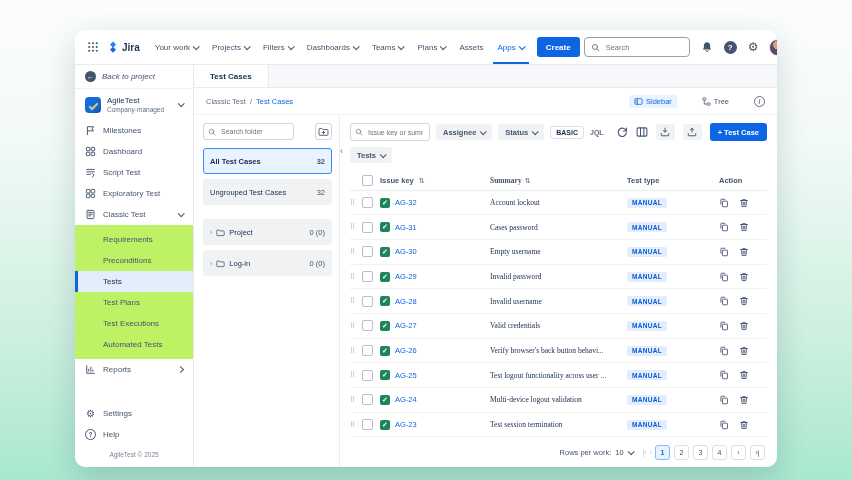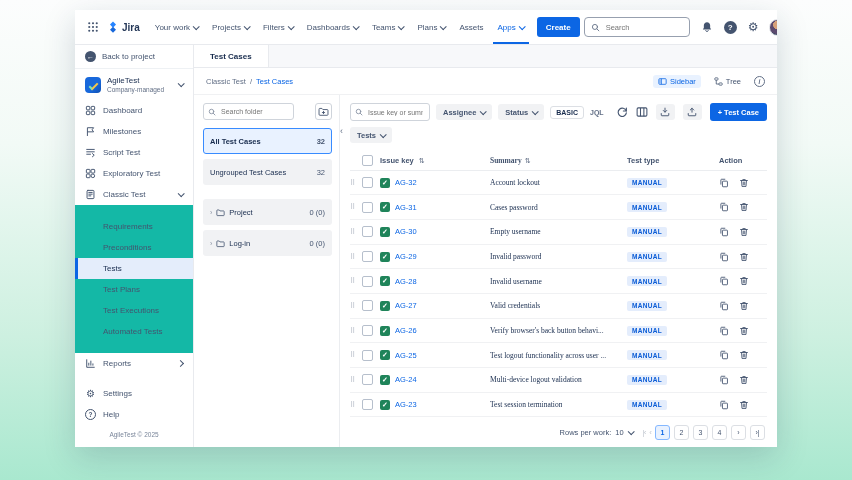--- a/index.html
+++ b/index.html
@@ -1,64 +1,64 @@
 <!DOCTYPE html>
 <html><head>
 <meta charset="utf-8">
 <style>
   html,body{margin:0;padding:0;}
   .stage{position:relative;width:852px;height:480px;overflow:hidden;
     font-family:"Liberation Sans",sans-serif;
     background:linear-gradient(180deg,#fcfdfd 0%,#f2faf6 30%,#cdf0e0 70%,#a9e8cf 100%);}
-  .window{position:absolute;left:75px;top:10px;width:702px;height:437px;background:#fff;
-    border-radius:0;box-shadow:0 10px 30px rgba(23,43,77,.18);display:flex;flex-direction:column;overflow:hidden;}
+  .window{position:absolute;left:75px;top:30px;width:702px;height:437px;background:#fff;
+    border-radius:10px;box-shadow:0 10px 30px rgba(23,43,77,.18);display:flex;flex-direction:column;overflow:hidden;}
   
   .navbar{height:34px;flex:0 0 34px;display:flex;align-items:center;padding:0 10px;gap:4px;border-bottom:1px solid #e8eaee;}
   .icbtn{display:flex;align-items:center;justify-content:center;border:none;background:none;padding:2px;cursor:pointer;color:#44546f;}
   .logo{display:flex;align-items:center;gap:3px;margin:0 6px 0 2px;}
   .logo-text{font-size:10px;font-weight:700;color:#253858;}
   .nav-item{display:flex;align-items:center;gap:3px;font-size:8px;color:#44546f;padding:0 5px;height:100%;cursor:pointer;white-space:nowrap;}
   .nav-item.active{color:#0c66e4;box-shadow:inset 0 -2px 0 #0c66e4;}
   .cv{display:inline-block;width:4px;height:4px;border-right:1.2px solid currentColor;border-bottom:1.2px solid currentColor;transform:rotate(45deg) translateY(-1px);}
   .cv-r{display:inline-block;width:4px;height:4px;border-right:1.2px solid currentColor;border-bottom:1.2px solid currentColor;transform:rotate(-45deg);}
   .create-btn{background:#0c66e4;color:#fff;font-size:8px;font-weight:700;border:none;border-radius:3px;height:20px;padding:0 9px;margin-left:4px;cursor:pointer;font-family:inherit;}
   .nav-right{margin-left:auto;display:flex;align-items:center;gap:9px;}
   .nav-search{display:flex;align-items:center;gap:4px;border:1px solid #97a0af;border-radius:4px;height:18px;width:92px;padding:0 6px;color:#626f86;}
   .nav-search input{border:none;outline:none;width:100%;font-size:7.5px;font-family:inherit;color:#172b4d;background:transparent;}
   .round-help{width:13px;height:13px;border-radius:50%;background:#44546f;color:#fff;font-size:8px;font-weight:700;display:flex;align-items:center;justify-content:center;}
   .gear{font-size:12px;color:#44546f;line-height:1;}
   .avatar{width:15px;height:15px;border-radius:50%;background:radial-gradient(circle at 50% 32%,#d7a17a 0 34%,#5c4a6e 35% 72%,#33415c 73%);border:1px solid #dfe1e6;}
   
   .app-body{flex:1;display:flex;min-height:0;}
   .sidebar{width:118px;flex:0 0 118px;border-right:1px solid #e8eaee;display:flex;flex-direction:column;font-size:8px;color:#44546f;}
-  .back-row{height:23px;display:flex;align-items:center;gap:6px;padding:0 10px;border-bottom:1px solid #eef1f4;cursor:pointer;}
+  .back-row{height:23px;display:flex;align-items:center;gap:6px;padding:0 10px;border-bottom:1px solid #eef1f4;cursor:pointer;font-style:italic;}
   .back-ic{width:11px;height:11px;border-radius:50%;background:#44546f;color:#fff;font-size:7px;display:flex;align-items:center;justify-content:center;}
   .proj-row{display:flex;align-items:center;gap:6px;padding:7px 10px;cursor:pointer;}
   .proj-logo{width:16px;height:16px;border-radius:4px;background:linear-gradient(135deg,#1868db 60%,#0f4fb0);position:relative;flex:0 0 16px;}
   .proj-logo::after{content:"";position:absolute;left:4px;top:6px;width:7px;height:3px;border-left:2px solid #7ee2b8;border-bottom:2px solid #f7c948;transform:rotate(-45deg);}
   .proj-name{font-size:8px;font-weight:400;color:#172b4d;line-height:1.2;}
   .proj-type{font-size:6.5px;color:#626f86;line-height:1.2;}
   .side-item{height:21px;display:flex;align-items:center;gap:7px;padding:0 10px;cursor:pointer;white-space:nowrap;}
   .side-item .lbl{flex:1;}
   .side-ic{width:11px;height:11px;flex:0 0 11px;color:#44546f;}
-  .submenu{background:#14b8a6;padding:11px 0;}
+  .submenu{background:#bef264;padding:4px 0;}
   .sub-item{height:21px;display:flex;align-items:center;padding:0 10px 0 28px;cursor:pointer;color:#44546f;white-space:nowrap;}
   .sub-item.selected{background:#e4edfb;box-shadow:inset 3px 0 0 #0c66e4;color:#172b4d;}
   .side-spacer{flex:1;}
   .side-foot{font-size:6.5px;color:#7a869a;text-align:center;padding:6px 0 9px;}
   .round-help-o{width:11px;height:11px;border-radius:50%;border:1px solid #44546f;color:#44546f;font-size:6.5px;font-weight:700;display:flex;align-items:center;justify-content:center;box-sizing:border-box;}
   
   .main{flex:1;display:flex;flex-direction:column;min-width:0;}
   .tabbar{height:22px;flex:0 0 22px;background:#f7f8fa;border-bottom:1px solid #e8eaee;display:flex;align-items:stretch;}
   .tab{background:#fff;padding:0 16px;display:flex;align-items:center;font-size:8px;font-weight:700;color:#172b4d;border-right:1px solid #e8eaee;cursor:pointer;}
   .crumb-row{height:26px;flex:0 0 26px;display:flex;align-items:center;padding:0 12px;font-size:7.5px;border-bottom:1px solid #f0f1f3;}
   .crumb-parent{color:#626f86;cursor:pointer;}
   .crumb-sep{color:#626f86;margin:0 4px;}
   .crumb-cur{color:#0c66e4;cursor:pointer;}
-  .crumb-right{margin-left:auto;display:flex;align-items:center;gap:8px;justify-content:space-between;}
+  .crumb-right{margin-left:auto;display:flex;align-items:center;gap:20px;justify-content:space-between;}
   .chip-toggle{display:flex;align-items:center;gap:3px;font-size:7.5px;color:#44546f;cursor:pointer;padding:2px 5px;border-radius:3px;}
   .chip-toggle.on{background:#e9f2ff;color:#0c66e4;}
   .info-ic{width:11px;height:11px;border-radius:50%;border:1px solid #626f86;color:#626f86;font-size:6.5px;font-style:italic;font-weight:700;display:flex;align-items:center;justify-content:center;box-sizing:border-box;cursor:pointer;}
   .content{flex:1;display:flex;min-height:0;}
   
   .folders{width:146px;flex:0 0 146px;border-right:1px solid #ebedf0;padding:8px 7px 0 9px;display:flex;flex-direction:column;gap:8px;position:relative;box-sizing:border-box;}
   .fsearch-row{display:flex;gap:21px;align-items:center;}
   .fsearch{flex:1;display:flex;align-items:center;gap:3px;border:1px solid #cfd4db;border-radius:3px;height:15px;padding:0 4px;color:#8993a4;}
   .fsearch input{border:none;outline:none;width:100%;font-size:7px;font-family:inherit;background:transparent;color:#172b4d;}
   .newfolder-btn{width:17px;height:17px;border:1px solid #cfd4db;border-radius:3px;background:#fff;display:flex;align-items:center;justify-content:center;color:#44546f;cursor:pointer;padding:0;}
@@ -204,36 +204,36 @@
         <div class="proj-row">
           <span class="proj-logo"></span>
           <span style="flex:1">
             <div class="proj-name">AgileTest</div>
             <div class="proj-type">Company-managed</div>
           </span>
           <span class="cv"></span>
         </div>
         <div class="side-item">
           <span class="side-ic">
+              <svg viewBox="0 0 16 16" width="11" height="11" fill="none" stroke="currentColor" stroke-width="1.4" stroke-linejoin="round">
+                <path d="M3.5 14.5V2.5h9l-2.2 3 2.2 3h-9"></path>
+              </svg>
+            </span>
+          <span class="lbl">Milestones</span>
+        </div>
+        <div class="side-item">
+          <span class="side-ic">
               <svg viewBox="0 0 16 16" width="11" height="11" fill="none" stroke="currentColor" stroke-width="1.4">
                 <rect x="2" y="2" width="5" height="5" rx="1"></rect>
                 <rect x="9" y="2" width="5" height="5" rx="1"></rect>
                 <rect x="2" y="9" width="5" height="5" rx="1"></rect>
                 <rect x="9" y="9" width="5" height="5" rx="1"></rect>
               </svg>
             </span>
           <span class="lbl">Dashboard</span>
-        </div>
-        <div class="side-item">
-          <span class="side-ic">
-              <svg viewBox="0 0 16 16" width="11" height="11" fill="none" stroke="currentColor" stroke-width="1.4" stroke-linejoin="round">
-                <path d="M3.5 14.5V2.5h9l-2.2 3 2.2 3h-9"></path>
-              </svg>
-            </span>
-          <span class="lbl">Milestones</span>
         </div>
         <div class="side-item">
           <span class="side-ic">
               <svg viewBox="0 0 16 16" width="11" height="11" fill="none" stroke="currentColor" stroke-width="1.4" stroke-linecap="round" stroke-linejoin="round">
                 <path d="M2.5 3.5h11M2.5 7h11M2.5 10.5h5.5"></path>
                 <path d="M10.8 9.6l2.6 2.3-2.6 2.3"></path>
               </svg>
             </span>
           <span class="lbl">Script Test</span>
         </div>

